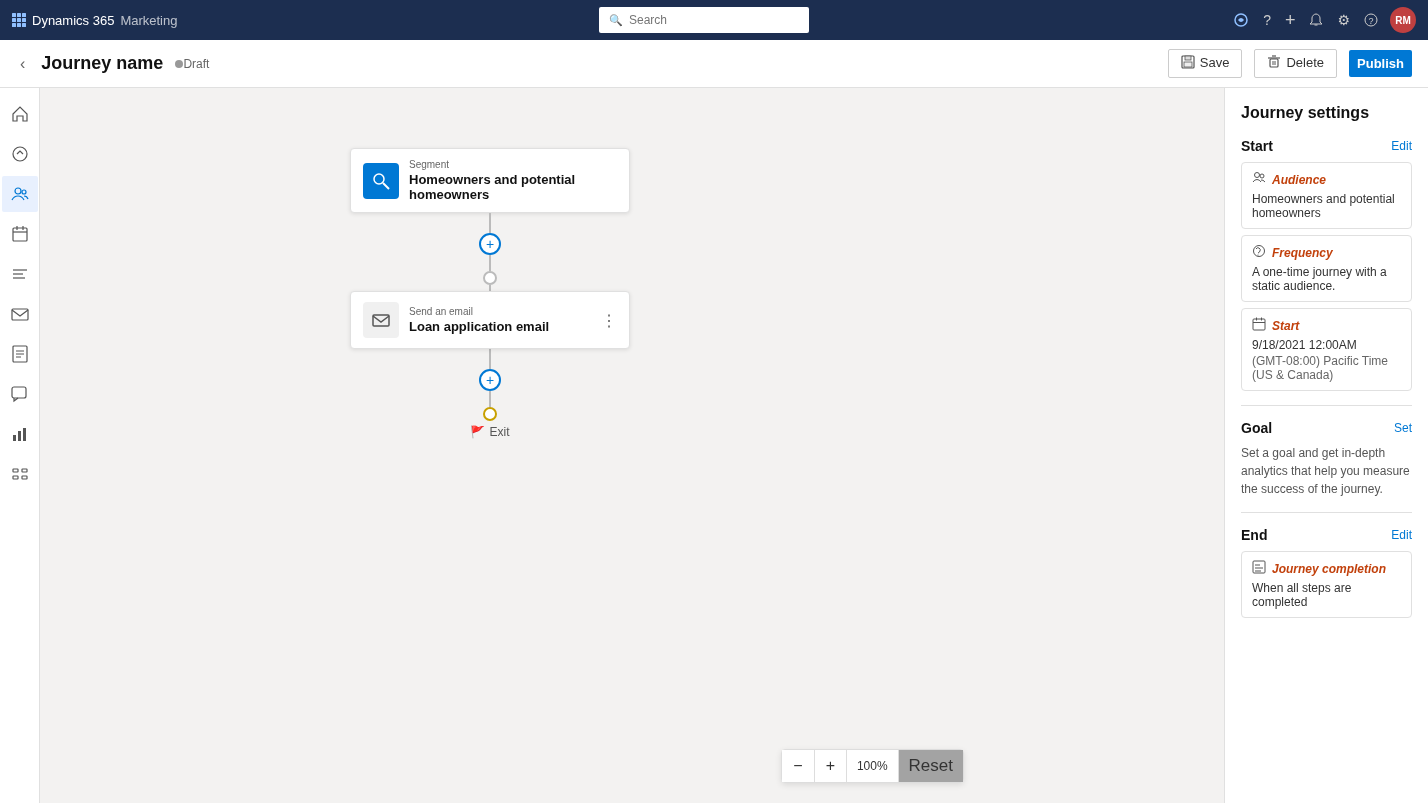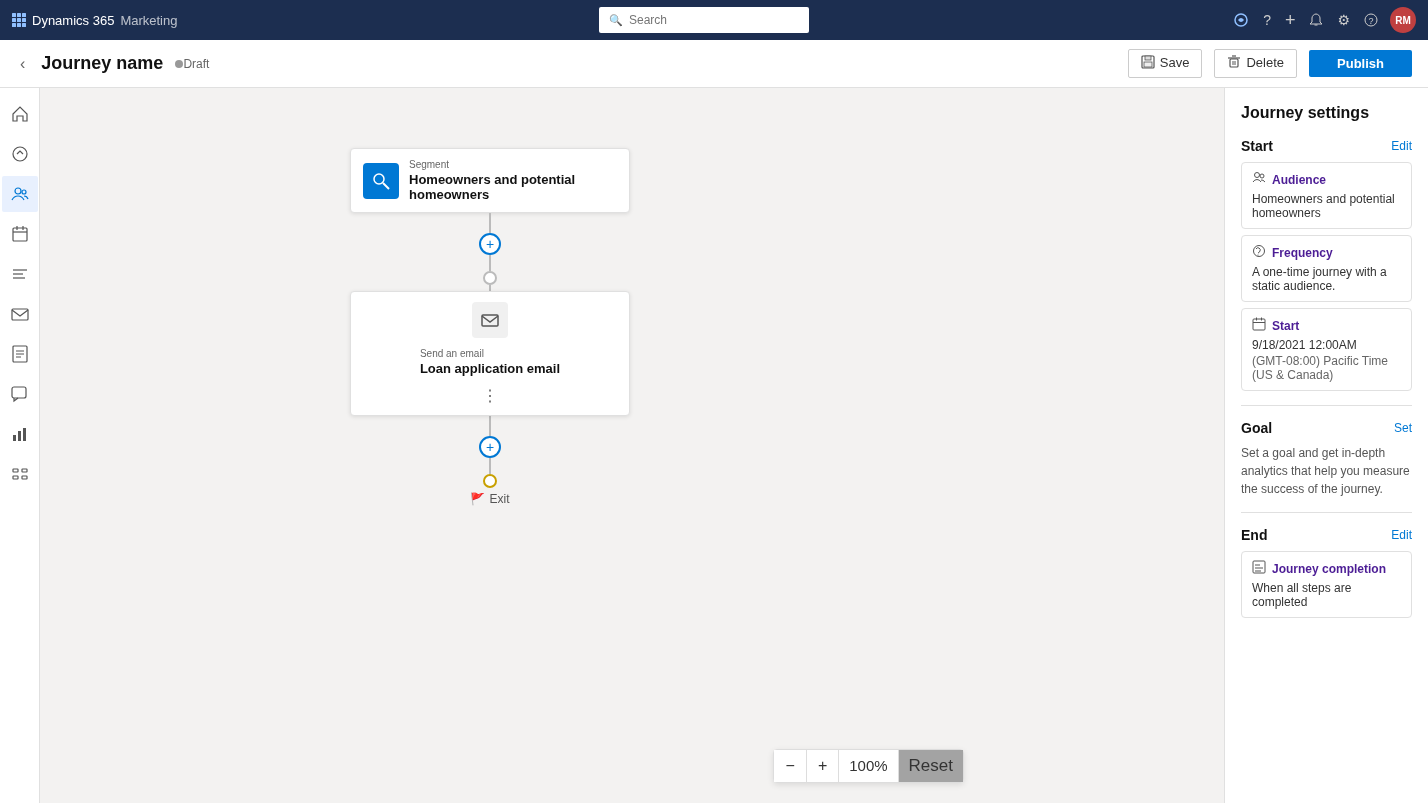--- a/index.html
+++ b/index.html
@@ -166,21 +166,21 @@
       gap: 5px;
       padding: 5px 12px;
       border: 1px solid #ccc;
       background: white;
       border-radius: 2px;
       font-size: 13px;
       cursor: pointer;
       color: #333;
     }
     .publish-btn {
-      padding: 6px 28px;
+      padding: 6px 8px;
       background: #0078d4;
       color: white;
       border: none;
       border-radius: 2px;
       font-size: 13px;
       font-weight: 600;
       cursor: pointer;
     }
 
     
@@ -369,21 +369,22 @@
       gap: 6px;
       margin-bottom: 4px;
     }
     .info-card-icon {
       color: #555;
       font-size: 13px;
     }
     .info-card-label {
       font-size: 12px;
       font-weight: 600;
-      color: #4c1d95;
+      color: #c2410c;
+      font-style: italic;
     }
     .info-card-value {
       font-size: 12px;
       color: #333;
       margin-top: 2px;
     }
 
     .section-divider {
       border: none;
       border-top: 1px solid #e0e0e0;
@@ -416,21 +417,21 @@
       align-items: center;
       justify-content: center;
       cursor: pointer;
       border: none;
       background: white;
       font-size: 16px;
       color: #333;
     }
     .zoom-level {
       padding: 0 10px;
-      font-size: 15px;
+      font-size: 12px;
       color: #333;
       border-left: 1px solid #ddd;
       border-right: 1px solid #ddd;
       line-height: 32px;
     }
     .zoom-reset {
       padding: 0 10px;
       font-size: 17px;
       color: #333;
       cursor: pointer;
@@ -625,21 +626,21 @@
         <div style="width:2px; height:20px; background:#bbb;"></div>
 
         <div class="add-btn">+</div>
 
         <div style="width:2px; height:16px; background:#bbb;"></div>
 
         <div class="circle-node"></div>
 
         <div style="width:2px; height:6px; background:#bbb;"></div>
 
-        <div class="node-card" style="position:relative;flex-direction:column;">
+        <div class="node-card" style="position:relative;">
           <div class="node-icon gray">
             <svg width="20" height="20" viewBox="0 0 20 20" fill="none">
               <rect x="2" y="5" width="16" height="11" rx="1" stroke="#555" stroke-width="1.5" fill="none"></rect>
               <path d="M2 6 L10 12 L18 6" stroke="#555" stroke-width="1.5" fill="none"></path>
             </svg>
           </div>
           <div class="node-content">
             <div class="node-type">Send an email</div>
             <div class="node-name">Loan application email</div>
           </div>

